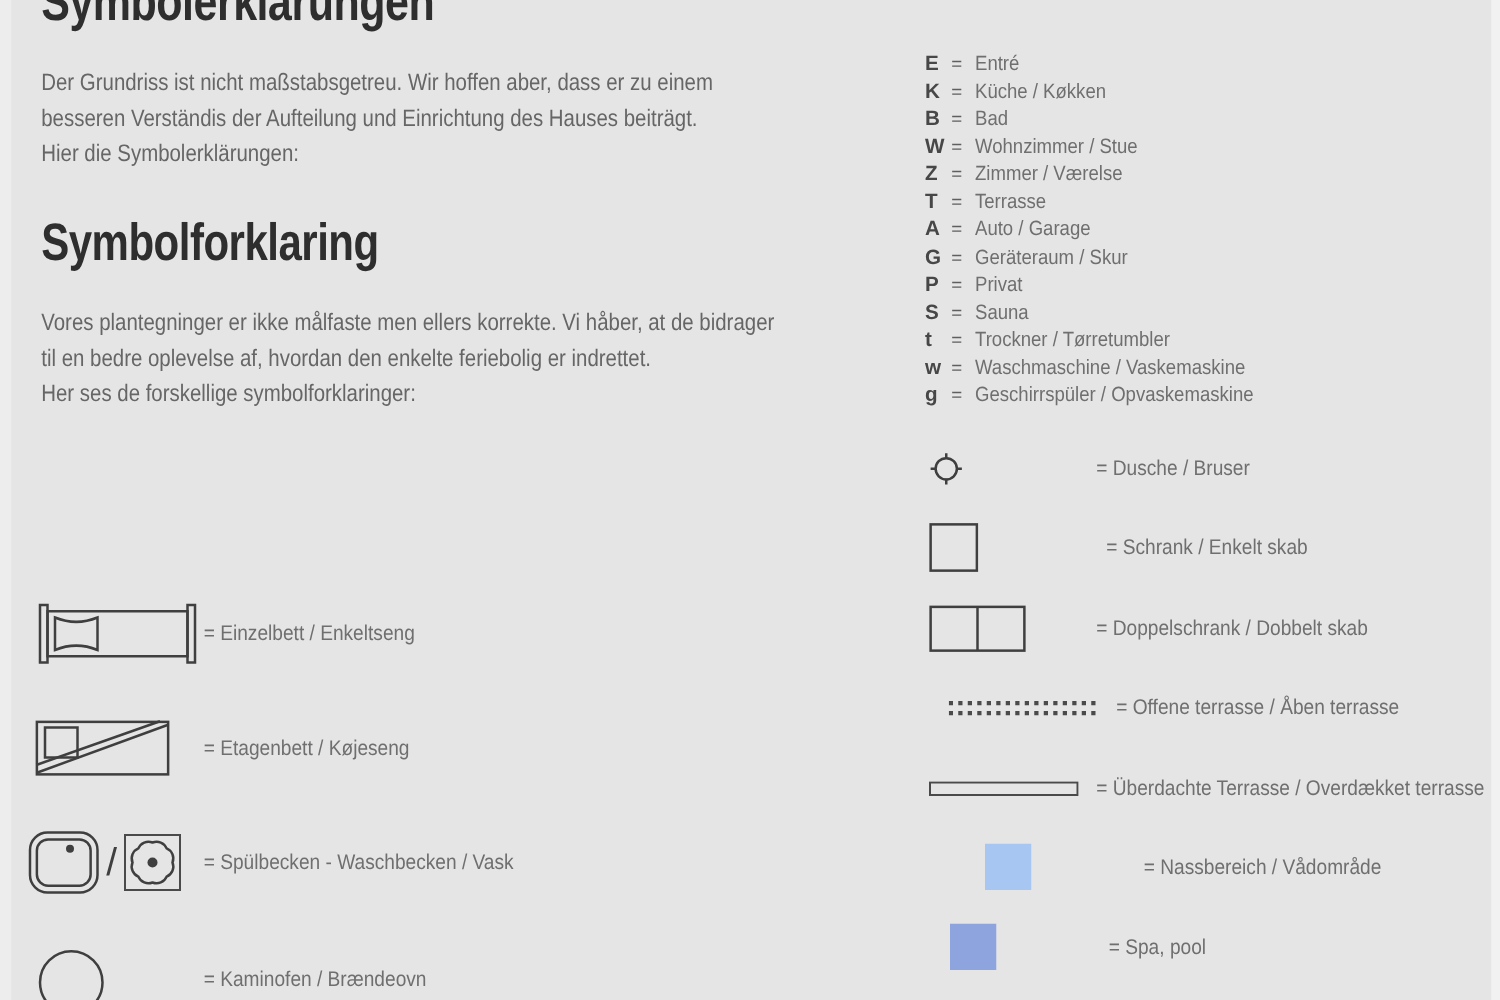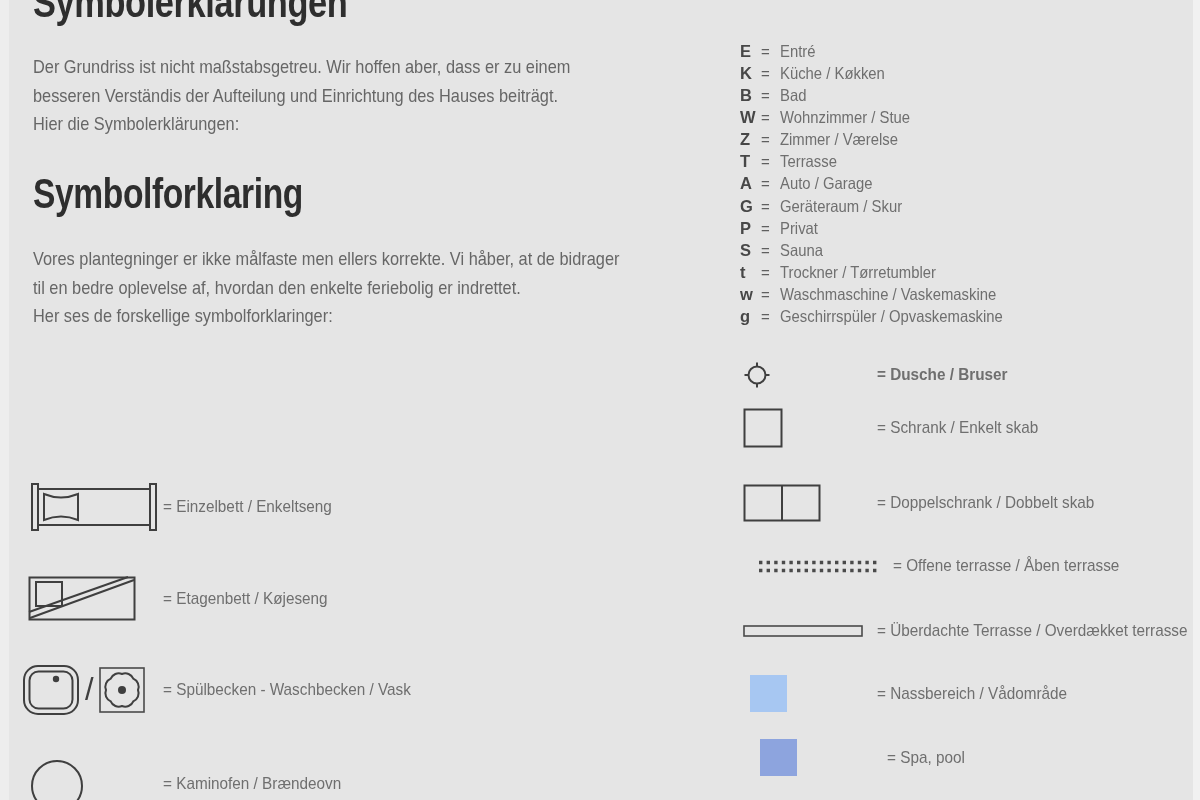--- a/index.html
+++ b/index.html
@@ -188,34 +188,34 @@
 
   <div class="lrow colL" style="left:30px; top:758px; height:52px;">
     <div class="licon">
       <svg class="sym" width="54" height="56" viewBox="0 0 54 56">
         <circle class="stroke" cx="27" cy="30" r="25" stroke-width="2.5"></circle>
       </svg>
     </div>
     <span class="lbl cond">= Kaminofen / Brændeovn</span>
   </div>
 
-  <div class="lrow colR" style="left:743px; top:358px; height:34px;font-weight:bold;">
+  <div class="lrow colR" style="left:743px; top:358px; height:34px;">
     <div class="licon">
       <svg class="sym" width="28" height="28" viewBox="0 0 28 28">
         <circle class="stroke" cx="14" cy="14" r="8.5"></circle>
         <line class="stroke" x1="14" y1="1.5" x2="14" y2="6" stroke-width="3.4"></line>
         <line class="stroke" x1="14" y1="22" x2="14" y2="26.5" stroke-width="3.4"></line>
         <line class="stroke" x1="1.5" y1="14" x2="6" y2="14" stroke-width="3.4"></line>
         <line class="stroke" x1="22" y1="14" x2="26.5" y2="14" stroke-width="3.4"></line>
       </svg>
     </div>
     <span class="lbl cond">= Dusche / Bruser</span>
   </div>
 
-  <div class="lrow colR" style="left:743px; top:408px; height:40px;">
+  <div class="lrow colR" style="left:743px; top:418px; height:40px;gap:8px;">
     <div class="licon">
       <svg class="sym" width="40" height="40" viewBox="0 0 40 40">
         <rect class="stroke" x="1.5" y="1.5" width="37" height="37"></rect>
       </svg>
     </div>
     <span class="lbl cond">= Schrank / Enkelt skab</span>
   </div>
 
   <div class="lrow colR" style="left:743px; top:484px; height:38px;">
     <div class="licon">
@@ -239,21 +239,21 @@
 
   <div class="lrow colR" style="left:743px; top:623px; height:16px;">
     <div class="licon">
       <svg class="sym" width="120" height="12" viewBox="0 0 120 12">
         <rect class="thin" x="1" y="1" width="118" height="10" stroke-width="1.8"></rect>
       </svg>
     </div>
     <span class="lbl cond">= Überdachte Terrasse / Overdækket terrasse</span>
   </div>
 
-  <div class="lrow colR" style="left:750px; top:675px; height:37px;">
+  <div class="lrow colR" style="left:788px; top:675px; height:37px;">
     <div class="licon" style="width:127px;">
       <div class="swatch wet"></div>
     </div>
     <span class="lbl cond">= Nassbereich / Vådområde</span>
   </div>
 
   <div class="lrow colR" style="left:750px; top:739px; height:37px;padding-left:10px;">
     <div class="licon" style="width:127px;">
       <div class="swatch spa"></div>
     </div>

